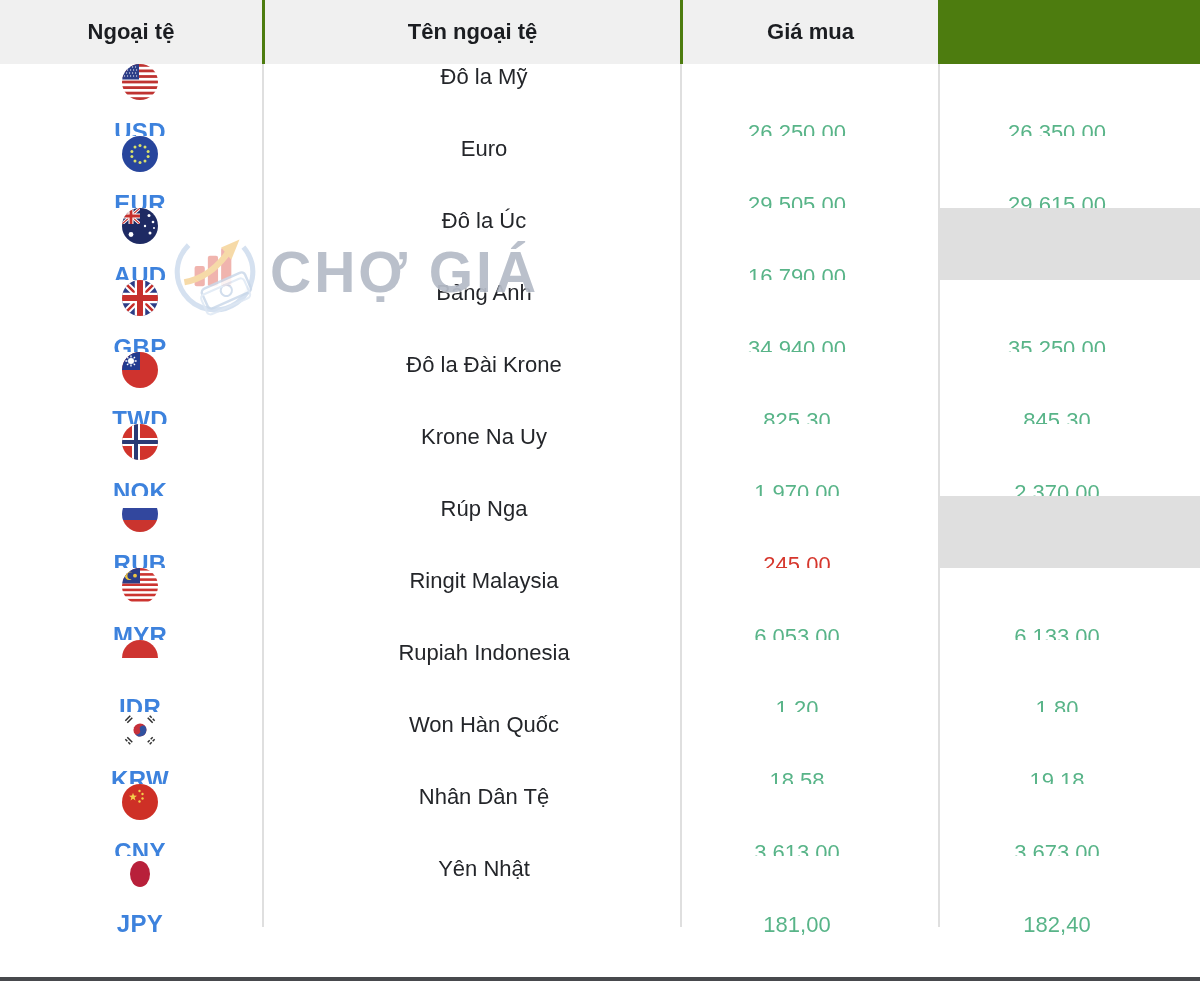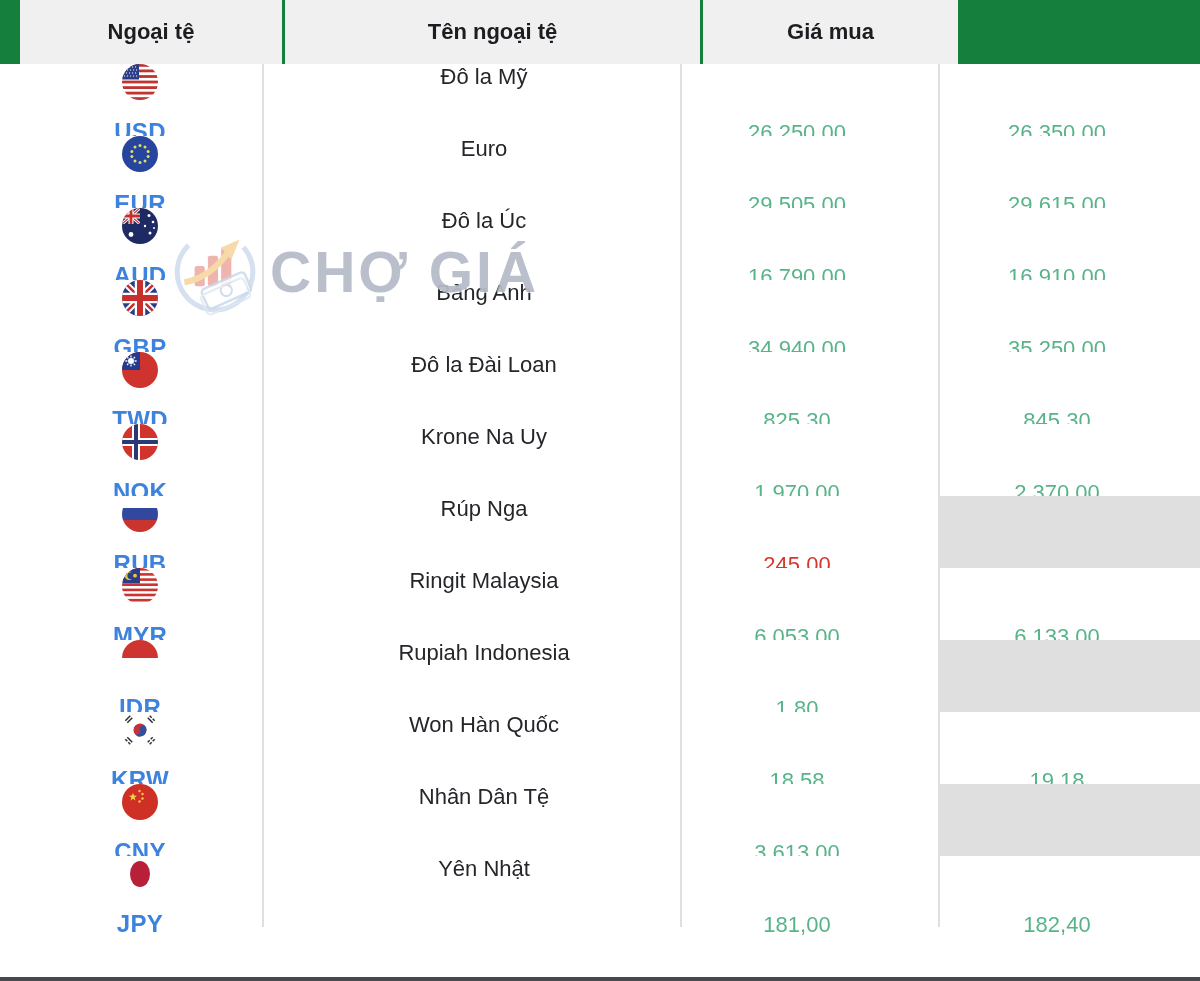--- a/index.html
+++ b/index.html
@@ -9,22 +9,21 @@
     font-family:"Liberation Sans", sans-serif;
     -webkit-font-smoothing:antialiased;
   }
   .table{width:1200px;}
   
   .thead{
     display:grid;
     grid-template-columns:262px 415px 255px 259px;
     column-gap:3px;
     height:64px;
-    background:#15803d;
-    padding-left:20px;
+    background:#4d7c0f;
   }
   .th{
     background:var(--header-bg);
     display:flex;align-items:center;justify-content:center;
     font-size:22px;font-weight:700;color:var(--header-text);
   }
   
   .tbody{
     display:flex;flex-direction:column;gap:1px;
     background:var(--grid-line);
@@ -179,23 +178,20 @@
             </svg>
           </span>
       <span class="code">AUD</span>
     </div>
     <div class="td td-name">
       <span class="name">Đô la Úc</span>
     </div>
     <div class="td td-buy">
       <span class="price buy green">16.790,00</span>
     </div>
-    <div class="td td-sell">
-      <span class="price sell green">16.910,00</span>
-    </div>
   </div>
 
   <div class="tr">
     <div class="td td-code">
       <span class="flag">
             <svg viewBox="0 0 36 36">
               <defs>
                 <clipPath id="cp-gbp">
                   <circle cx="18" cy="18" r="18"></circle>
                 </clipPath>
@@ -244,21 +240,21 @@
                   <line x1="11.6" y1="11.6" x2="13" y2="13"></line>
                   <line x1="13" y1="5" x2="11.6" y2="6.4"></line>
                   <line x1="6.4" y1="11.6" x2="5" y2="13"></line>
                 </g>
               </g>
             </svg>
           </span>
       <span class="code">TWD</span>
     </div>
     <div class="td td-name">
-      <span class="name">Đô la Đài Loan</span>
+      <span class="name">Đô la Đài Krone</span>
     </div>
     <div class="td td-buy">
       <span class="price buy green">825,30</span>
     </div>
     <div class="td td-sell">
       <span class="price sell green">845,30</span>
     </div>
   </div>
 
 
@@ -370,20 +366,23 @@
                 <rect width="36" height="18" fill="#ce3430"></rect>
                 <rect y="18" width="36" height="18" fill="#fff"></rect>
               </g>
             </svg>
           </span>
       <span class="code">IDR</span>
     </div>
     <div class="td td-name">
       <span class="name">Rupiah Indonesia</span>
     </div>
+    <div class="td td-buy">
+      <span class="price buy green">1,20</span>
+    </div>
     <div class="td td-sell">
       <span class="price sell green">1,80</span>
     </div>
   </div>
 
   <div class="tr">
     <div class="td td-code">
       <span class="flag">
             <svg viewBox="0 0 36 36">
               <circle cx="18" cy="18" r="18" fill="#fff"></circle>
@@ -438,20 +437,23 @@
               </g>
             </svg>
           </span>
       <span class="code">CNY</span>
     </div>
     <div class="td td-name">
       <span class="name">Nhân Dân Tệ</span>
     </div>
     <div class="td td-buy">
       <span class="price buy green">3.613,00</span>
+    </div>
+    <div class="td td-sell">
+      <span class="price sell green">3.673,00</span>
     </div>
   </div>
 
   <div class="tr">
     <div class="td td-code">
       <span class="flag">
             <svg viewBox="0 0 36 36">
               <ellipse cx="18" cy="18" rx="10" ry="13" fill="#b8203a"></ellipse>
             </svg>
           </span>

